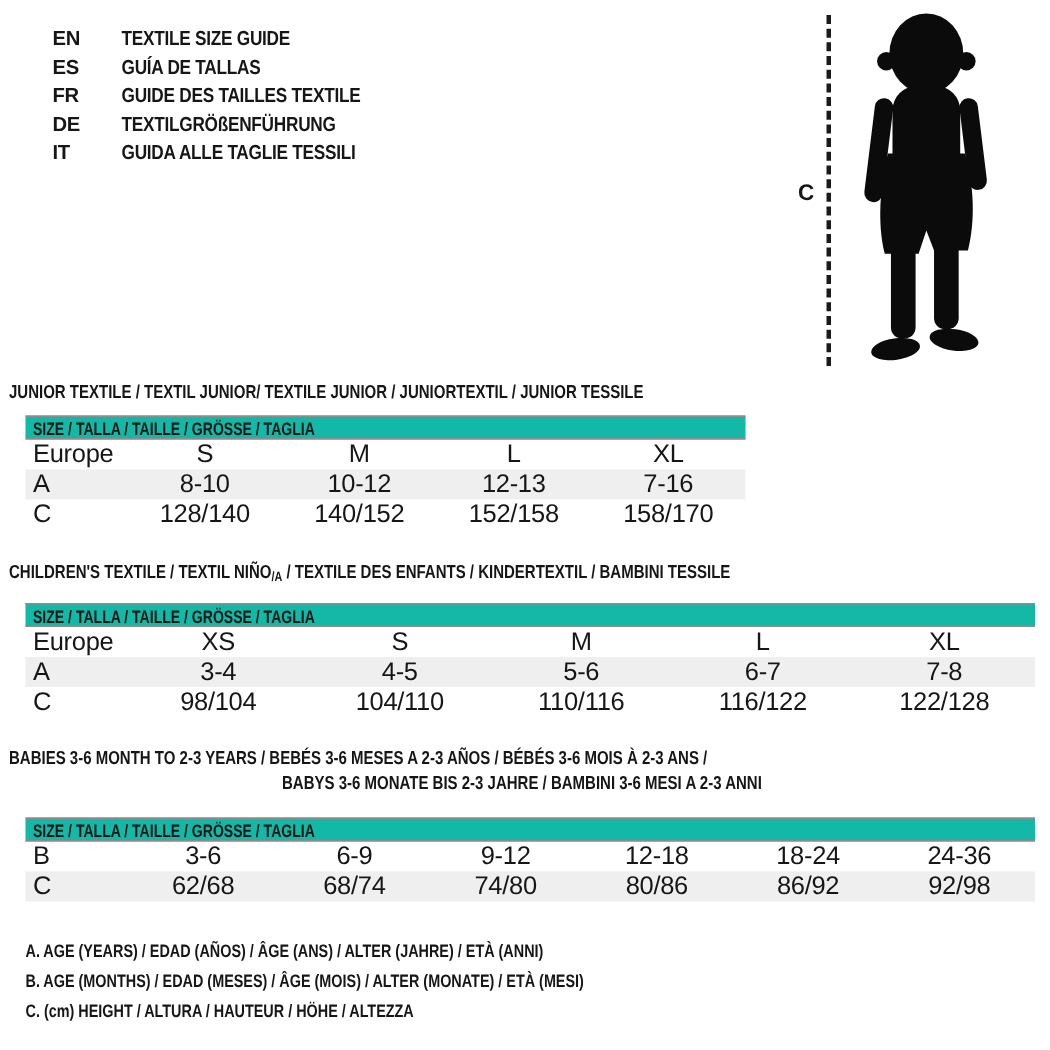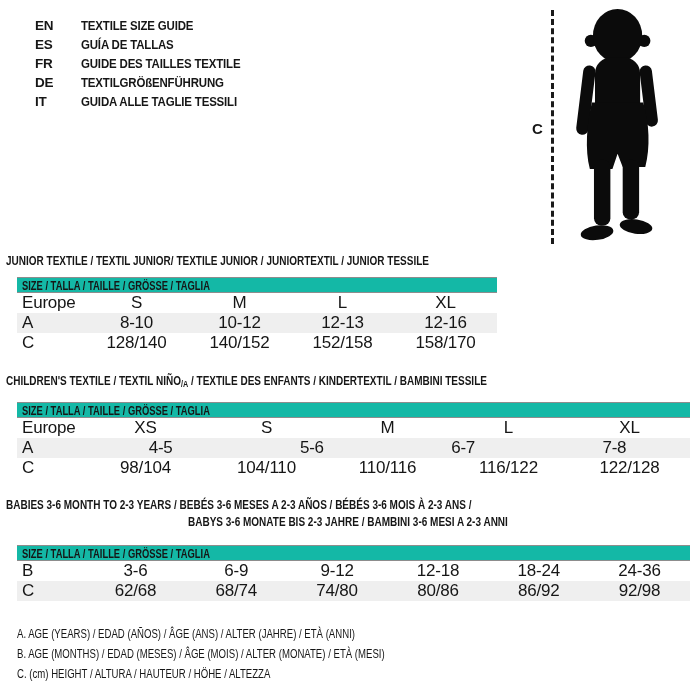--- a/index.html
+++ b/index.html
@@ -27,21 +27,21 @@
   .t-bar .scale{display:inline-block;transform:scaleX(0.78);transform-origin:0 50%;white-space:nowrap;}
   .t-row{display:flex;height:20px;line-height:20px;font-size:17px;letter-spacing:-0.2px;align-items:center;}
   .t-row .lab{width:68px;padding-left:5px;box-sizing:border-box;text-align:left;}
   .t-row .cell{flex:1;text-align:center;}
   .shaded{background:#efefef;}
   .w-junior{width:480px;}
   .w-full{width:673px;}
   .sub{font-size:9px;vertical-align:-2px;font-weight:700;}
   
   .footnotes{position:absolute;left:17px;top:624px;}
-  .footnote{line-height:20px;font-weight:400;font-size:12px;white-space:nowrap;}
+  .footnote{line-height:20px;font-weight:700;font-size:12px;white-space:nowrap;}
 </style>
 </head>
 <body>
 
 <div class="lang-block">
   <div class="lang-row">
     <span class="lang-code">EN</span>
     <span class="lang-label">TEXTILE SIZE GUIDE</span>
   </div>
   <div class="lang-row">
@@ -98,21 +98,21 @@
     <span class="cell">S</span>
     <span class="cell">M</span>
     <span class="cell">L</span>
     <span class="cell">XL</span>
   </div>
   <div class="t-row shaded">
     <span class="lab">A</span>
     <span class="cell">8-10</span>
     <span class="cell">10-12</span>
     <span class="cell">12-13</span>
-    <span class="cell">12-16</span>
+    <span class="cell">7-16</span>
   </div>
   <div class="t-row">
     <span class="lab">C</span>
     <span class="cell">128/140</span>
     <span class="cell">140/152</span>
     <span class="cell">152/158</span>
     <span class="cell">158/170</span>
   </div>
 </div>
 
@@ -126,20 +126,21 @@
   <div class="t-row">
     <span class="lab">Europe</span>
     <span class="cell">XS</span>
     <span class="cell">S</span>
     <span class="cell">M</span>
     <span class="cell">L</span>
     <span class="cell">XL</span>
   </div>
   <div class="t-row shaded">
     <span class="lab">A</span>
+    <span class="cell">3-4</span>
     <span class="cell">4-5</span>
     <span class="cell">5-6</span>
     <span class="cell">6-7</span>
     <span class="cell">7-8</span>
   </div>
   <div class="t-row">
     <span class="lab">C</span>
     <span class="cell">98/104</span>
     <span class="cell">104/110</span>
     <span class="cell">110/116</span>

